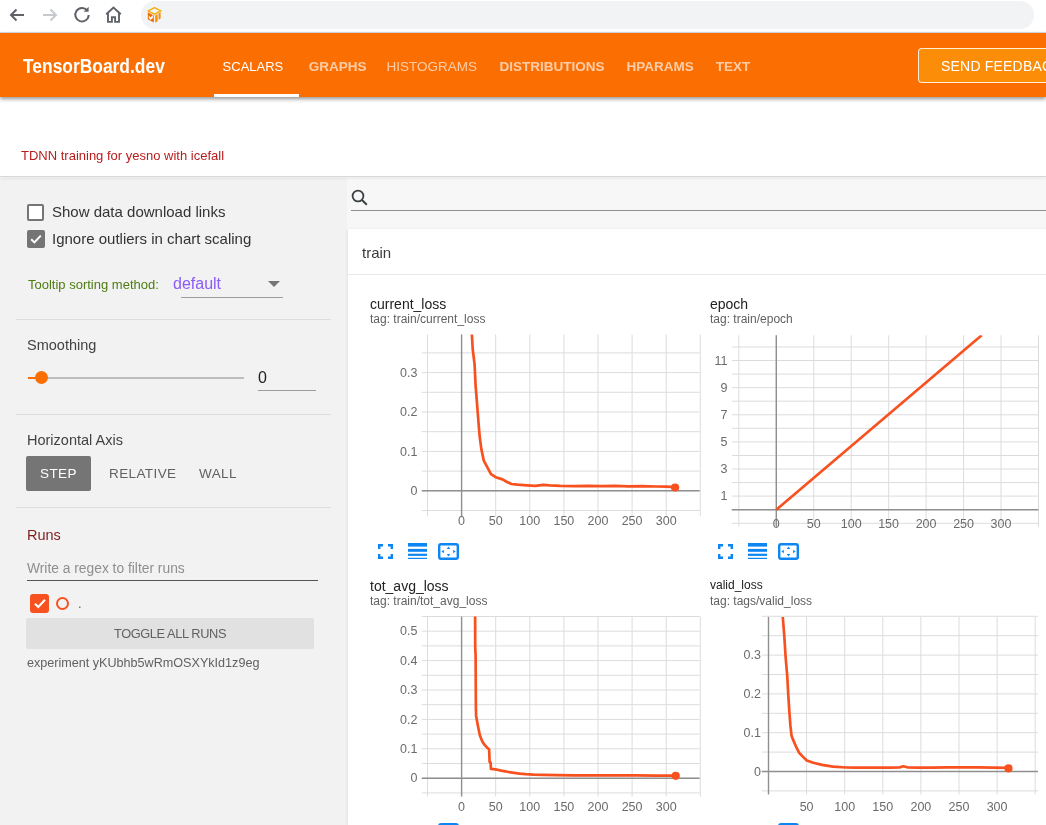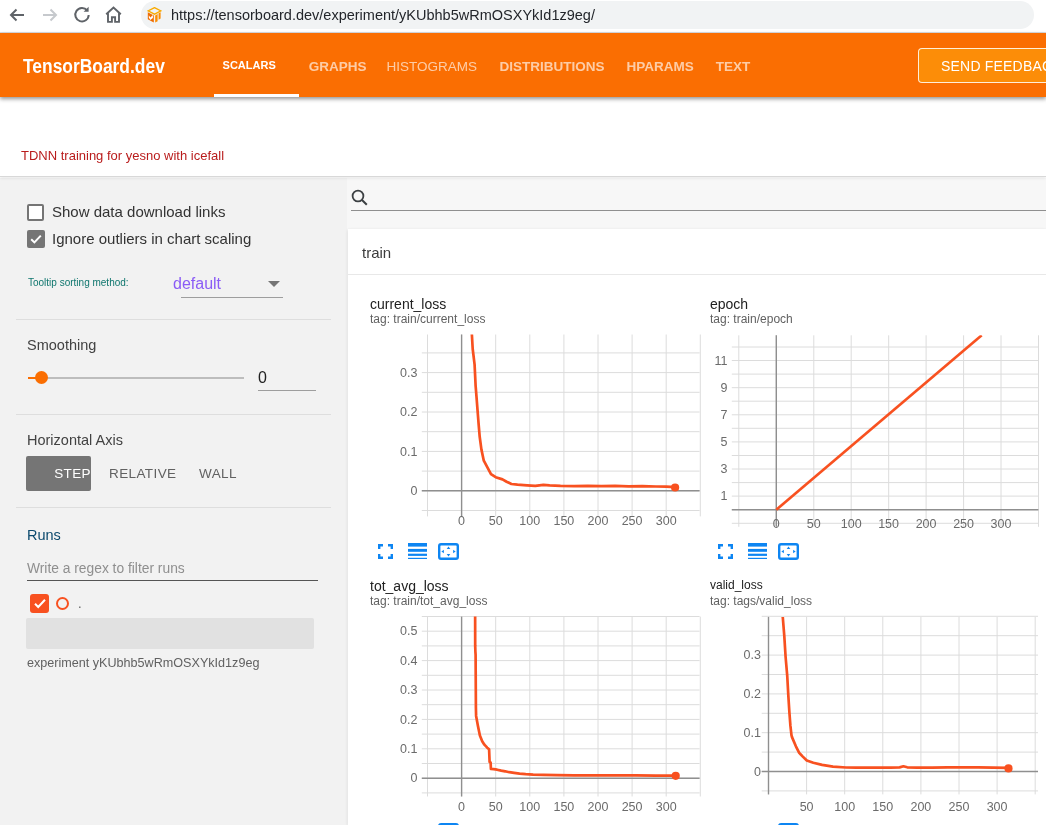--- a/index.html
+++ b/index.html
@@ -23,25 +23,24 @@
       <path d="M3.2 10.2 L10.5 3.6 L17.8 10.2 M5 8.9 V17.9 H8.9 V13.2 H12.1 V17.9 H16 V8.9" fill="none" stroke="#5f6368" stroke-width="1.9"></path>
     </svg>
 <div class="abs" style="left:141px;top:1px;width:893px;height:27.5px;background:#f1f3f4;border-radius:14px"></div>
 <svg class="abs" style="left:147px;top:7px" width="15" height="16" viewBox="0 0 15 16">
 <path d="M7.5 0.6 L14 3.9 L7.5 7.2 L1 3.9 Z" fill="none" stroke="#f9ab00" stroke-width="1.3"></path>
 <path d="M0.8 5.2 L6.8 8.4 V15.4 L0.8 12.2 Z" fill="#ef6c00"></path>
 <path d="M1.8 8.2 L3.4 10.6 L5.9 7.9 L5.9 10.9 L3.3 12.9 L1.8 10.6 Z" fill="#fff"></path>
 <path d="M8.2 8.4 L10.6 7.1 V14.2 L8.2 15.4 Z" fill="#fb8c00"></path>
 <path d="M11.6 6.3 L13.6 5.3 V11.6 L11.6 12.7 Z" fill="#fb8c00"></path>
 </svg>
-<div class="abs" style="left:171px;top:7px;width:700px;height:18px;font-size:14.5px;color:#23262b">https://tensorboard.dev/experiment/yKUbhb5wRmOSXYkId1z9eg/</div>
 
 <div class="abs" style="left:0;top:33px;width:1046px;height:64px;background:#fa6e02;box-shadow:0 2px 4px rgba(0,0,0,0.42);z-index:5"></div>
 <div class="abs" style="left:23px;top:55px;font-size:20px;font-weight:700;color:#fff;transform:scaleX(0.87);transform-origin:0 0;white-space:nowrap;z-index:6">TensorBoard.dev</div>
-<div class="abs" style="left:222.6px;top:59px;z-index:6;font-size:11px;font-weight:700;color:#fff;white-space:nowrap">SCALARS</div>
+<div class="abs" style="left:222.6px;top:59px;z-index:6;font-size:13px;font-weight:400;color:#fff;white-space:nowrap">SCALARS</div>
 <div class="abs" style="left:213.5px;top:94px;z-index:6;width:85px;height:3px;background:#fff"></div>
 <div class="abs" style="left:308.7px;top:59px;z-index:6;font-size:13.5px;font-weight:700;color:rgba(255,255,255,0.65);white-space:nowrap">GRAPHS</div>
 <div class="abs" style="left:386.6px;top:59px;z-index:6;font-size:13.5px;font-weight:400;color:rgba(255,255,255,0.65);white-space:nowrap">HISTOGRAMS</div>
 <div class="abs" style="left:499.5px;top:59px;z-index:6;font-size:13.5px;font-weight:700;color:rgba(255,255,255,0.65);white-space:nowrap">DISTRIBUTIONS</div>
 <div class="abs" style="left:626.4px;top:59px;z-index:6;font-size:13.5px;font-weight:700;color:rgba(255,255,255,0.65);white-space:nowrap">HPARAMS</div>
 <div class="abs" style="left:715.8px;top:59px;z-index:6;font-size:13.5px;font-weight:700;color:rgba(255,255,255,0.65);white-space:nowrap">TEXT</div>
 <div class="abs" style="left:918px;top:48px;z-index:6;width:160px;height:34.5px;background:#fc8d08;border:1.5px solid rgba(255,255,255,0.85);border-radius:4px"></div>
 <div class="abs" style="left:941px;top:58px;z-index:6;font-size:14px;font-weight:400;color:#fff;letter-spacing:0.2px;white-space:nowrap">SEND FEEDBACK</div>
 
 <div class="abs" style="left:0;top:97px;width:1046px;height:80px;background:#fff;border-bottom:1px solid #d8d8d8;box-shadow:0 1px 3px rgba(0,0,0,0.10);z-index:4"></div>
@@ -50,55 +49,56 @@
 <div class="abs" style="left:0;top:178px;width:347px;height:647px;background:#f2f2f2"></div>
 
 <div class="abs" style="left:27px;top:203.5px;width:17px;height:17px;border:2px solid #757575;border-radius:2px;background:#fff"></div>
 <div class="abs" style="left:52px;top:203px;font-size:15px;color:#333">Show data download links</div>
 <div class="abs" style="left:27px;top:229.5px;width:18px;height:18px;background:#757575;border-radius:2px"></div>
 <svg class="abs" style="left:29px;top:231.5px" width="14" height="14" viewBox="0 0 14 14">
       <path d="M2.2 7.2 L5.4 10.4 L11.8 3.6" fill="none" stroke="#fff" stroke-width="2"></path>
     </svg>
 <div class="abs" style="left:52px;top:230px;font-size:15px;color:#333">Ignore outliers in chart scaling</div>
 
-<div class="abs" style="left:28px;top:277px;font-size:10px;color:#0f766e">Tooltip sorting method:</div>
+<div class="abs" style="left:28px;top:277px;font-size:13px;color:#4d7c0f">Tooltip sorting method:</div>
 <div class="abs" style="left:173px;top:275px;font-size:16px;color:#8b5cf6">default</div>
 <div class="abs" style="left:180.5px;top:297px;width:102px;height:1px;background:#9e9e9e"></div>
 <div class="abs" style="left:268px;top:281px;width:0;height:0;border-left:6.5px solid transparent;border-right:6.5px solid transparent;border-top:6.5px solid #757575"></div>
 
 <div class="abs" style="left:16px;top:319px;width:315px;height:1px;background:#dedede"></div>
 
 <div class="abs" style="left:27px;top:337px;font-size:14.5px;color:#424242">Smoothing</div>
 <div class="abs" style="left:28px;top:376.5px;width:216px;height:2px;background:#bdbdbd"></div>
 <div class="abs" style="left:28px;top:376.5px;width:8px;height:2px;background:#fa6e02"></div>
 <div class="abs" style="left:35px;top:370.5px;width:13px;height:13px;border-radius:50%;background:#fa6e02"></div>
 <div class="abs" style="left:258px;top:369px;font-size:16px;color:#212121">0</div>
 <div class="abs" style="left:258px;top:389.5px;width:58px;height:1px;background:#9e9e9e"></div>
 
 <div class="abs" style="left:16px;top:414px;width:315px;height:1px;background:#dedede"></div>
 
 <div class="abs" style="left:27px;top:432px;font-size:14.5px;color:#424242">Horizontal Axis</div>
 <div class="abs" style="left:26px;top:455.5px;width:65px;height:35px;background:#757575;border-radius:2px"></div>
-<div class="abs" style="left:26px;top:455.5px;width:65px;height:35px;line-height:35px;text-align:right;font-size:13.5px;color:#fff;letter-spacing:0.4px">STEP</div>
+<div class="abs" style="left:26px;top:455.5px;width:65px;height:35px;line-height:35px;text-align:center;font-size:13.5px;color:#fff;letter-spacing:0.4px">STEP</div>
 <div class="abs" style="left:109px;top:466px;font-size:13.5px;color:#616161;letter-spacing:0.4px">RELATIVE</div>
 <div class="abs" style="left:199px;top:466px;font-size:13.5px;color:#616161;letter-spacing:0.4px">WALL</div>
 
 <div class="abs" style="left:16px;top:507px;width:315px;height:1px;background:#dedede"></div>
 
-<div class="abs" style="left:27px;top:527px;font-size:14.5px;color:#0c4a6e">Runs</div>
+<div class="abs" style="left:27px;top:527px;font-size:14.5px;color:#7f1d1d">Runs</div>
 <div class="abs" style="left:27px;top:561px;font-size:13.8px;color:#8f8f8f">Write a regex to filter runs</div>
 <div class="abs" style="left:27px;top:579.5px;width:291px;height:1.5px;background:#555"></div>
 
 <div class="abs" style="left:30px;top:593.5px;width:19px;height:19px;background:#f85120;border-radius:3px"></div>
 <svg class="abs" style="left:32.5px;top:596.5px" width="14" height="13" viewBox="0 0 14 13">
       <path d="M2 6.8 L5.2 10 L12 2.8" fill="none" stroke="#fff" stroke-width="2"></path>
     </svg>
 <div class="abs" style="left:56px;top:597px;width:13px;height:13px;border:2px solid #f85120;border-radius:50%"></div>
 <div class="abs" style="left:78px;top:596px;font-size:13px;color:#616161">.</div>
 <div class="abs" style="left:26px;top:617.5px;width:288px;height:31.5px;background:#e1e1e1;border-radius:2px"></div>
+<div class="abs" style="left:26px;top:617.5px;width:288px;height:31.5px;line-height:31.5px;text-align:center;font-size:12.8px;color:#616161;letter-spacing:-0.4px">TOGGLE ALL RUNS</div>
 <div class="abs" style="left:27px;top:656px;font-size:12.6px;color:#616161">experiment yKUbhb5wRmOSXYkId1z9eg</div>
 
 <div class="abs" style="left:347px;top:178px;width:699px;height:647px;background:#f7f7f7"></div>
 <svg class="abs" style="left:351px;top:189px" width="17" height="17" viewBox="0 0 17 17">
       <circle cx="7" cy="7" r="5.4" fill="none" stroke="#3c4043" stroke-width="1.8"></circle>
       <line x1="11" y1="11" x2="15.8" y2="15.8" stroke="#3c4043" stroke-width="2"></line>
     </svg>
 <div class="abs" style="left:351px;top:209.5px;width:695px;height:1.5px;background:#8f8f8f"></div>
 
 <div class="abs" style="left:348px;top:229px;width:698px;height:596px;background:#fff;box-shadow:0 1px 3px rgba(0,0,0,0.15)"></div>

